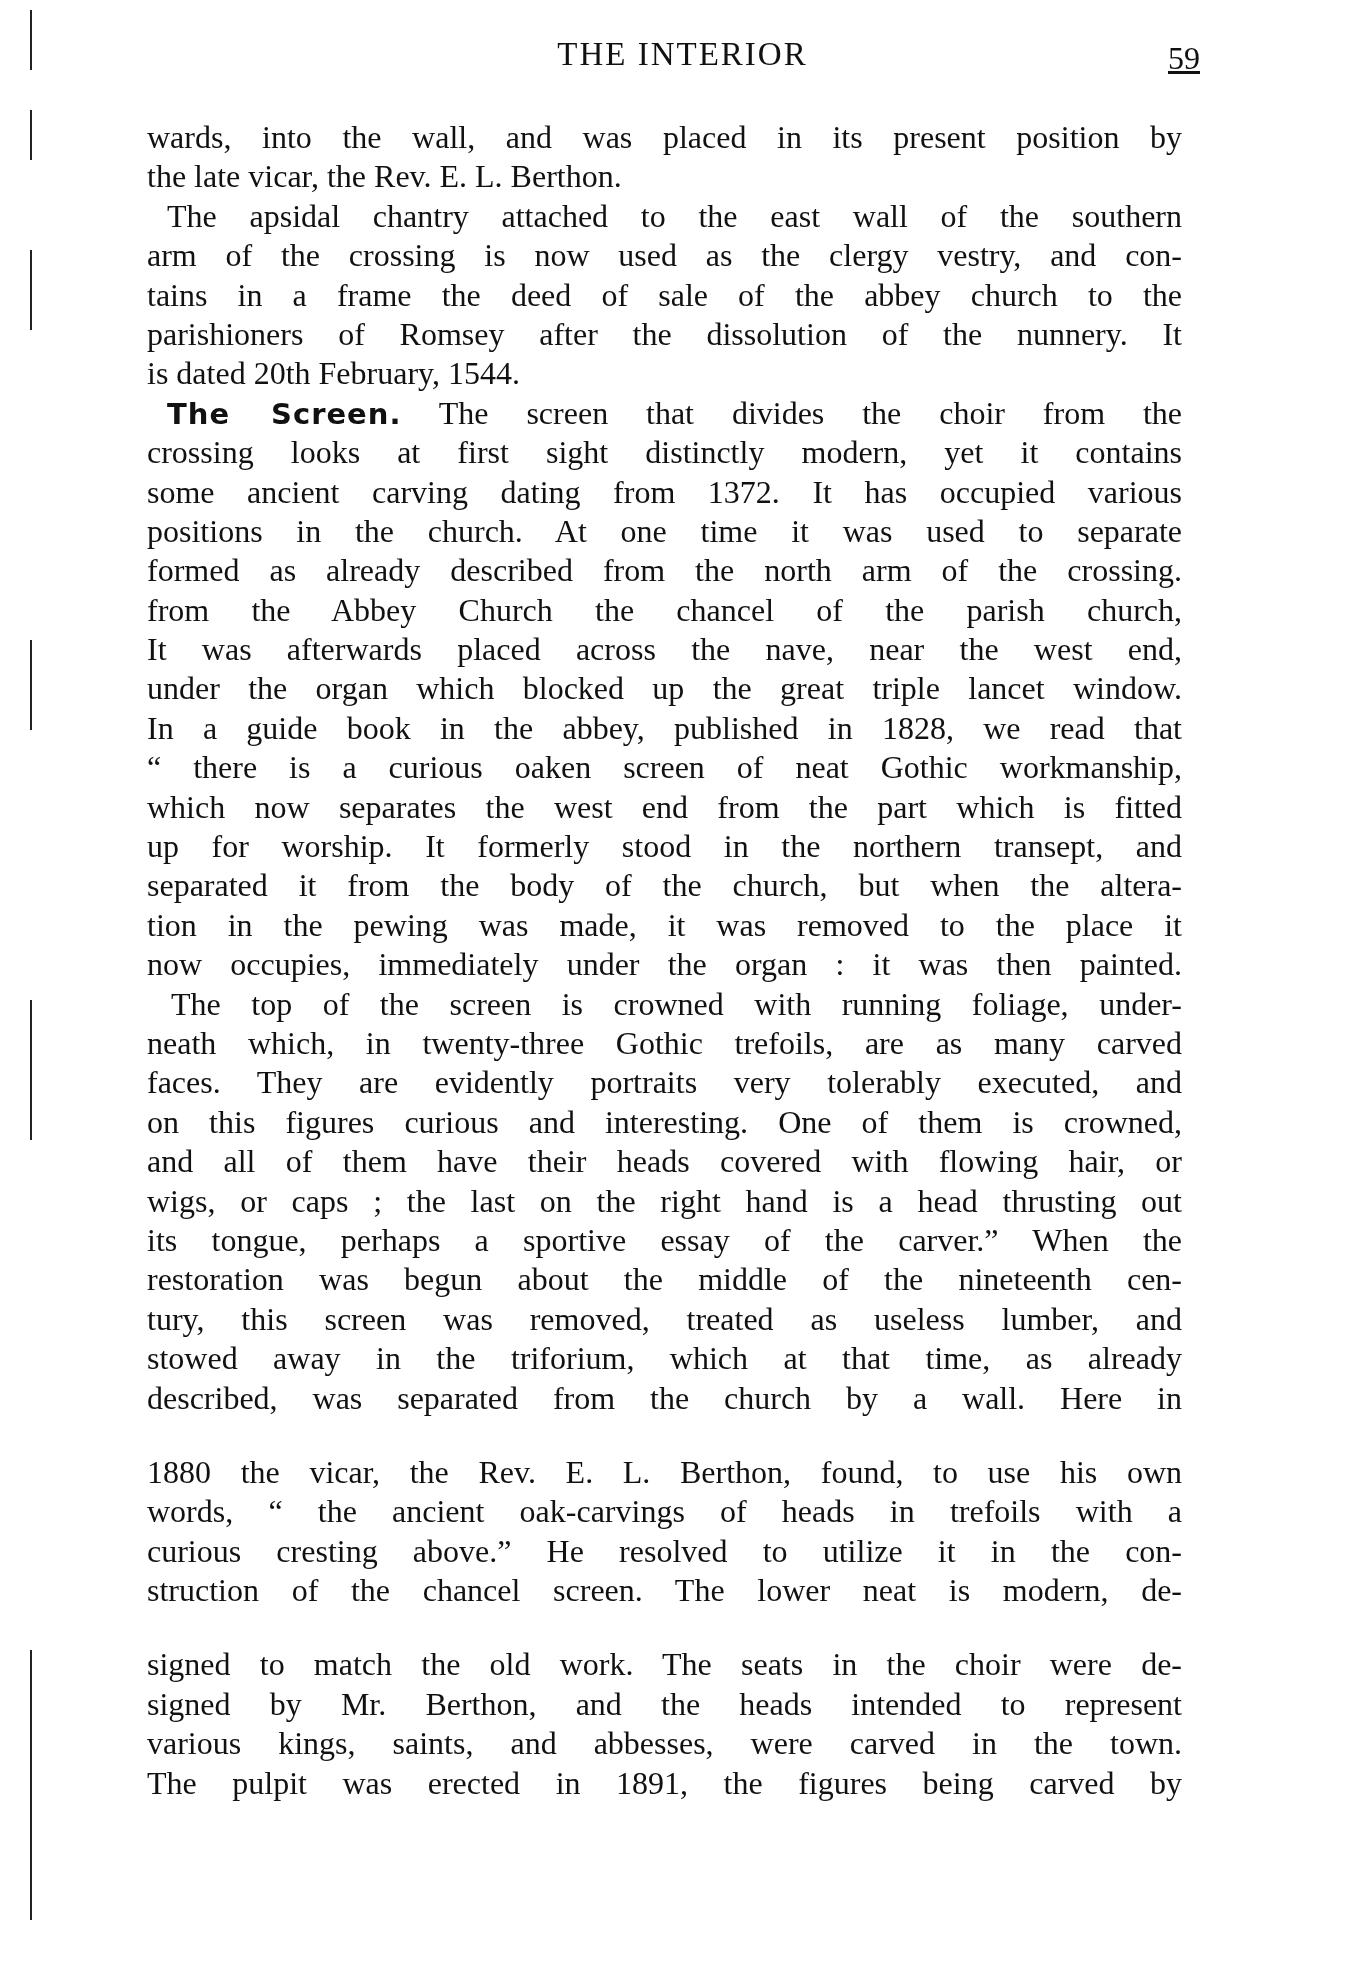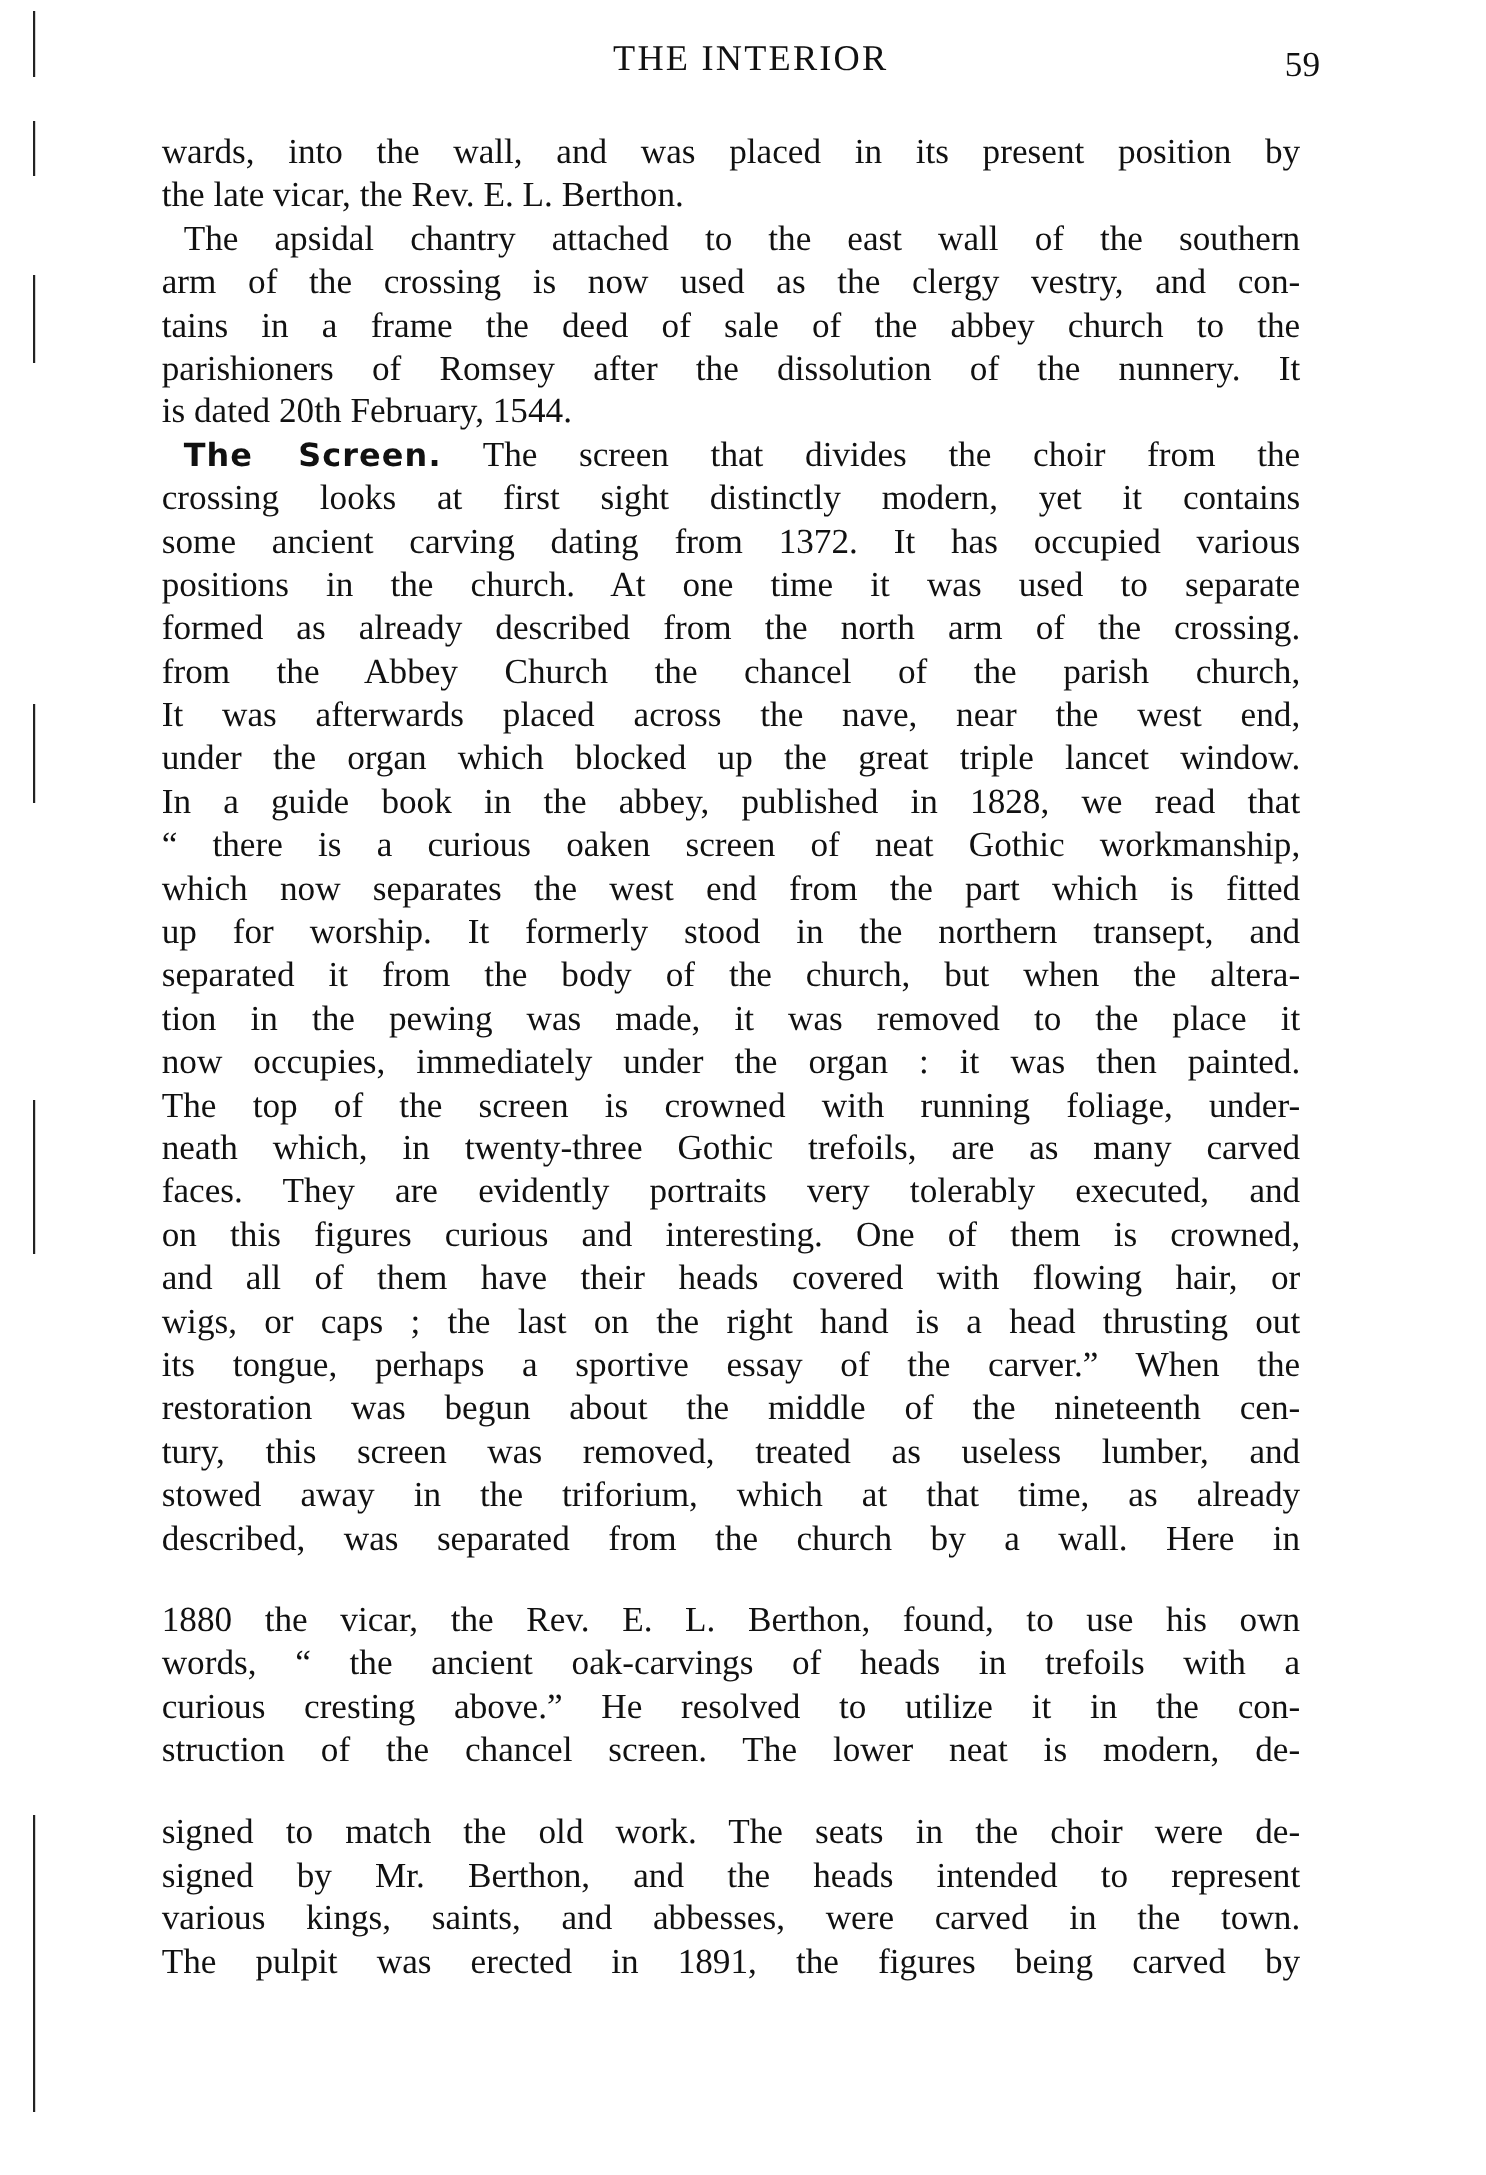--- a/index.html
+++ b/index.html
@@ -1,20 +1,20 @@
 <!DOCTYPE html>
 <html><head>
 <meta charset="utf-8">
 <style>
   html, body { margin:0; padding:0; background:#ffffff; }
   body { width:1351px; height:1977px; position:relative; overflow:hidden; }
   .page { position:absolute; left:0; top:0; width:1351px; height:1977px; background:#fff; color:#111; font-family:"Liberation Serif","DejaVu Serif",serif; }
   .running-head { position:absolute; top:36px; left:165px; width:1035px; height:44px; }
   .head-title { position:absolute; left:0; right:0; text-align:center; font-size:33px; letter-spacing:2px; top:0; }
-  .page-num { position:absolute; right:0; top:4px; font-size:32px; }
+  .page-num { position:absolute; right:0; top:4px; font-size:32px;text-decoration:underline; }
   .body-text { position:absolute; left:147px; top:118px; width:1035px; }
   .line { display:block; height:39.4px; line-height:39.4px; font-size:32px; text-align:justify; text-align-last:justify; white-space:nowrap; overflow:visible; }
   .line.last { text-align-last:left; }
   .line.indent { padding-left:20px; }
   .line span.bold { font-family:"DejaVu Sans","Liberation Sans",sans-serif; font-weight:bold; font-size:29px; letter-spacing:1px; }
   .margin-rule { position:absolute; left:30px; width:2px; background:#222; }
 </style>
 </head>
 <body>
 
@@ -47,21 +47,21 @@
       <div class="line" style="white-space: normal; height: 39.4px; overflow: hidden;"><span>from the Abbey Church the chancel of the parish church,</span></div>
       <div class="line" style="white-space: normal; height: 39.4px; overflow: hidden;"><span>It was afterwards placed across the nave, near the west end,</span></div>
       <div class="line" style="white-space: normal; height: 39.4px; overflow: hidden;"><span>under the organ which blocked up the great triple lancet window.</span></div>
       <div class="line" style="white-space: normal; height: 39.4px; overflow: hidden;"><span>In a guide book in the abbey, published in 1828, we read that</span></div>
       <div class="line" style="white-space: normal; height: 39.4px; overflow: hidden;"><span>“ there is a curious oaken screen of neat Gothic workmanship,</span></div>
       <div class="line" style="white-space: normal; height: 39.4px; overflow: hidden;"><span>which now separates the west end from the part which is fitted</span></div>
       <div class="line" style="white-space: normal; height: 39.4px; overflow: hidden;"><span>up for worship. It formerly stood in the northern transept, and</span></div>
       <div class="line" style="white-space: normal; height: 39.4px; overflow: hidden;"><span>separated it from the body of the church, but when the altera-</span></div>
       <div class="line" style="white-space: normal; height: 39.4px; overflow: hidden;"><span>tion in the pewing was made, it was removed to the place it</span></div>
       <div class="line" style="white-space: normal; height: 39.4px; overflow: hidden;"><span>now occupies, immediately under the organ : it was then painted.</span></div>
-      <div class="line" style="white-space: normal; height: 39.4px; overflow: hidden;"><span>The top of the screen is crowned with running foliage, under-</span></div>
+      <div class="line" style="white-space: normal; height: 39.4px; overflow: hidden; margin-left: 24px;"><span>The top of the screen is crowned with running foliage, under-</span></div>
       <div class="line" style="white-space: normal; height: 39.4px; overflow: hidden;"><span>neath which, in twenty-three Gothic trefoils, are as many carved</span></div>
       <div class="line" style="white-space: normal; height: 39.4px; overflow: hidden;"><span>faces. They are evidently portraits very tolerably executed, and</span></div>
       <div class="line" style="white-space: normal; height: 39.4px; overflow: hidden;"><span>on this figures curious and interesting. One of them is crowned,</span></div>
       <div class="line" style="white-space: normal; height: 39.4px; overflow: hidden;"><span>and all of them have their heads covered with flowing hair, or</span></div>
       <div class="line" style="white-space: normal; height: 39.4px; overflow: hidden;"><span>wigs, or caps ; the last on the right hand is a head thrusting out</span></div>
       <div class="line" style="white-space: normal; height: 39.4px; overflow: hidden;"><span>its tongue, perhaps a sportive essay of the carver.” When the</span></div>
       <div class="line" style="white-space: normal; height: 39.4px; overflow: hidden;"><span>restoration was begun about the middle of the nineteenth cen-</span></div>
       <div class="line" style="white-space: normal; height: 39.4px; overflow: hidden;"><span>tury, this screen was removed, treated as useless lumber, and</span></div>
       <div class="line" style="white-space: normal; height: 39.4px; overflow: hidden;"><span>stowed away in the triforium, which at that time, as already</span></div>
       <div class="line" style="white-space: normal; height: 39.4px; overflow: hidden;"><span>described, was separated from the church by a wall. Here in</span></div>

